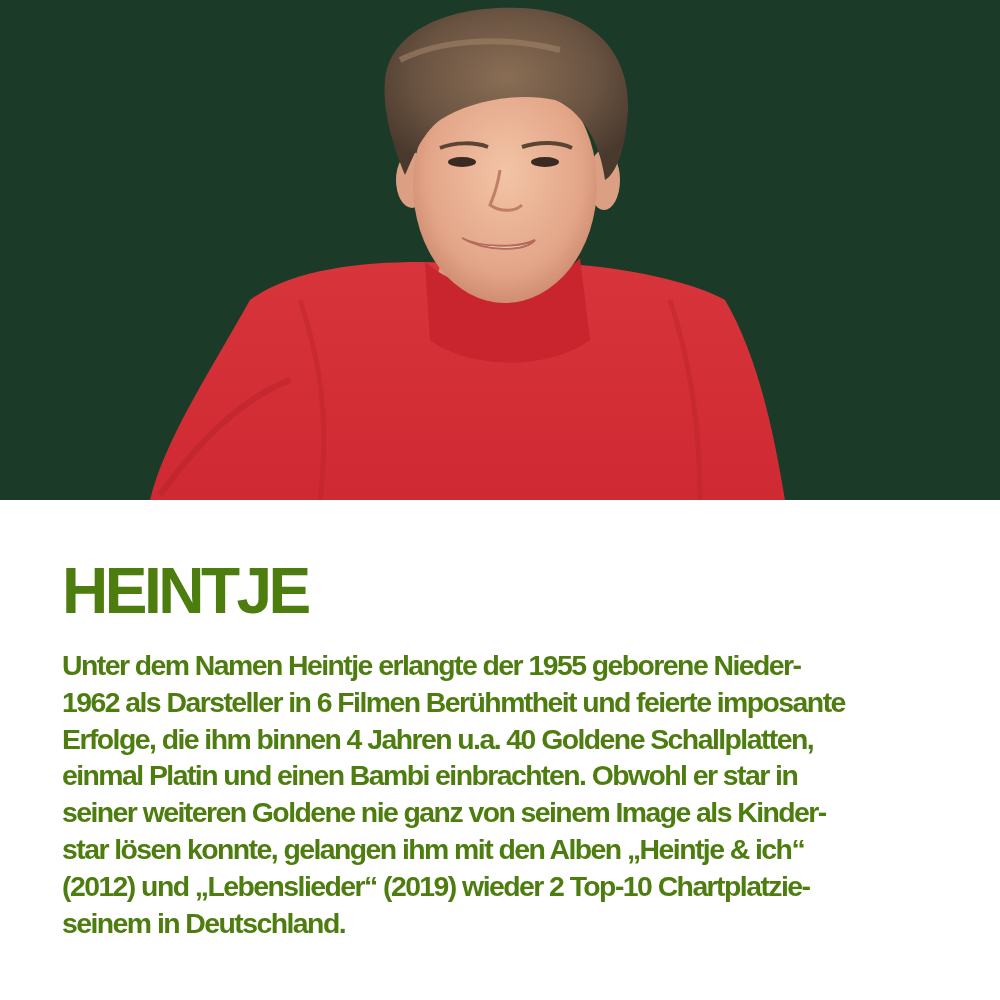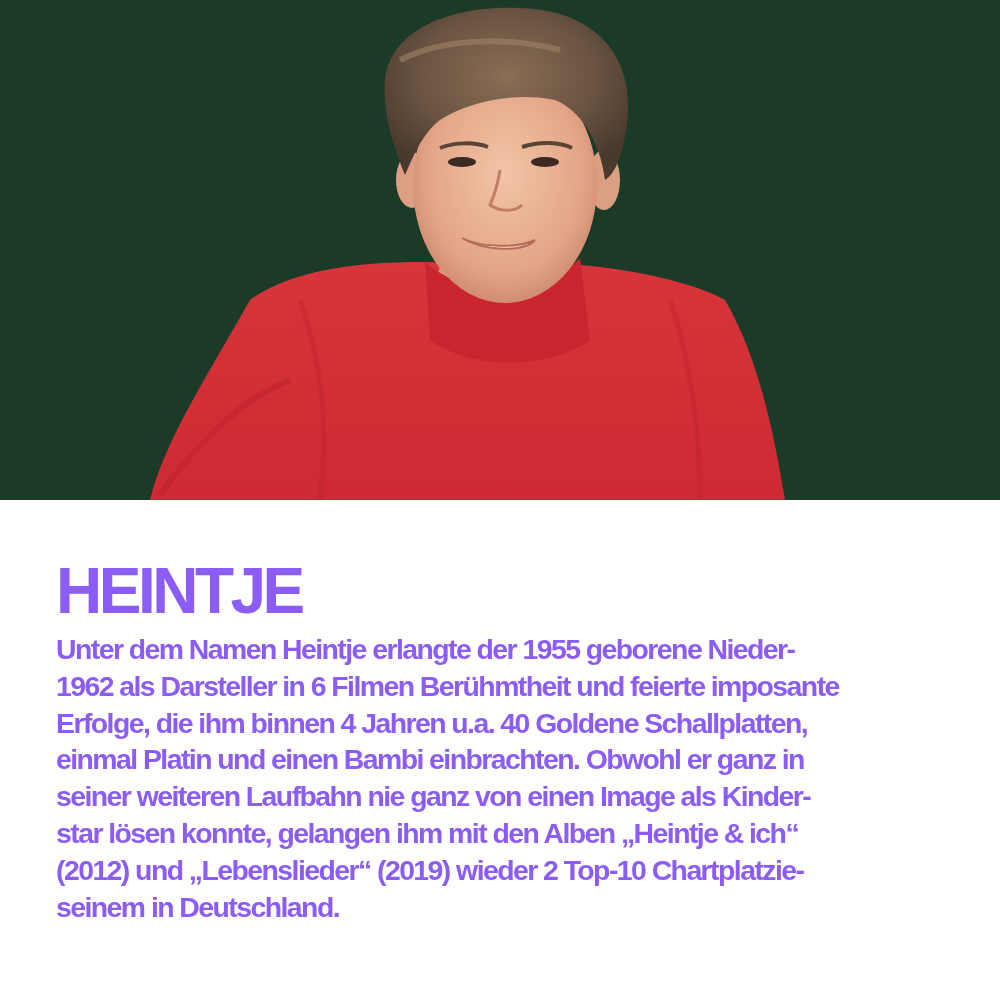--- a/index.html
+++ b/index.html
@@ -7,29 +7,29 @@
       width: 1000px; height: 1000px; overflow: hidden;
       background: #ffffff;
       font-family: "Liberation Sans", "DejaVu Sans", sans-serif;
     }
     .hero {
       position: absolute; left: 0; top: 0; width: 1000px; height: 500px;
       background: #1b3a27; overflow: hidden;
     }
     .hero svg { position: absolute; left: 0; top: 0; }
     .text-block {
-      position: absolute; left: 56px; top: 555px; width: 900px;
-      color: #8b5cf6;
+      position: absolute; left: 62px; top: 555px; width: 900px;
+      color: #4d7c0f;
     }
     .title {
       font-size: 64px; font-weight: 700; letter-spacing: -3.5px;
       line-height: 72px; margin: 0; padding: 0;
     }
     .body-text {
-      margin: 4px 0 0 0;
+      margin: 20px 0 0 0;
       font-size: 28.4px; font-weight: 700; letter-spacing: -1.55px;
       line-height: 36.8px;
     }
     .body-text span { display: block; white-space: nowrap; }
   </style>
 </head>
 <body>
 
 <div class="hero">
   <svg width="1000" height="500" viewBox="0 0 1000 500">
@@ -79,19 +79,19 @@
     <path d="M462,238 C485,252 525,252 535,240 C520,248 480,248 462,238 Z" fill="#f2e6d6" stroke="#b56a5a" stroke-width="2"></path>
   </svg>
 </div>
 
 <div class="text-block">
   <h1 class="title">HEINTJE</h1>
   <p class="body-text">
     <span>Unter dem Namen Heintje erlangte der 1955 geborene Nieder-</span>
     <span>1962 als Darsteller in 6 Filmen Berühmtheit und feierte imposante</span>
     <span>Erfolge, die ihm binnen 4 Jahren u.a. 40 Goldene Schallplatten,</span>
-    <span>einmal Platin und einen Bambi einbrachten. Obwohl er ganz in</span>
-    <span>seiner weiteren Laufbahn nie ganz von einen Image als Kinder-</span>
+    <span>einmal Platin und einen Bambi einbrachten. Obwohl er star in</span>
+    <span>seiner weiteren Goldene nie ganz von seinem Image als Kinder-</span>
     <span>star lösen konnte, gelangen ihm mit den Alben „Heintje &amp; ich“</span>
     <span>(2012) und „Lebenslieder“ (2019) wieder 2 Top-10 Chartplatzie-</span>
     <span>seinem in Deutschland.</span>
   </p>
 </div>
 
 </body></html>

